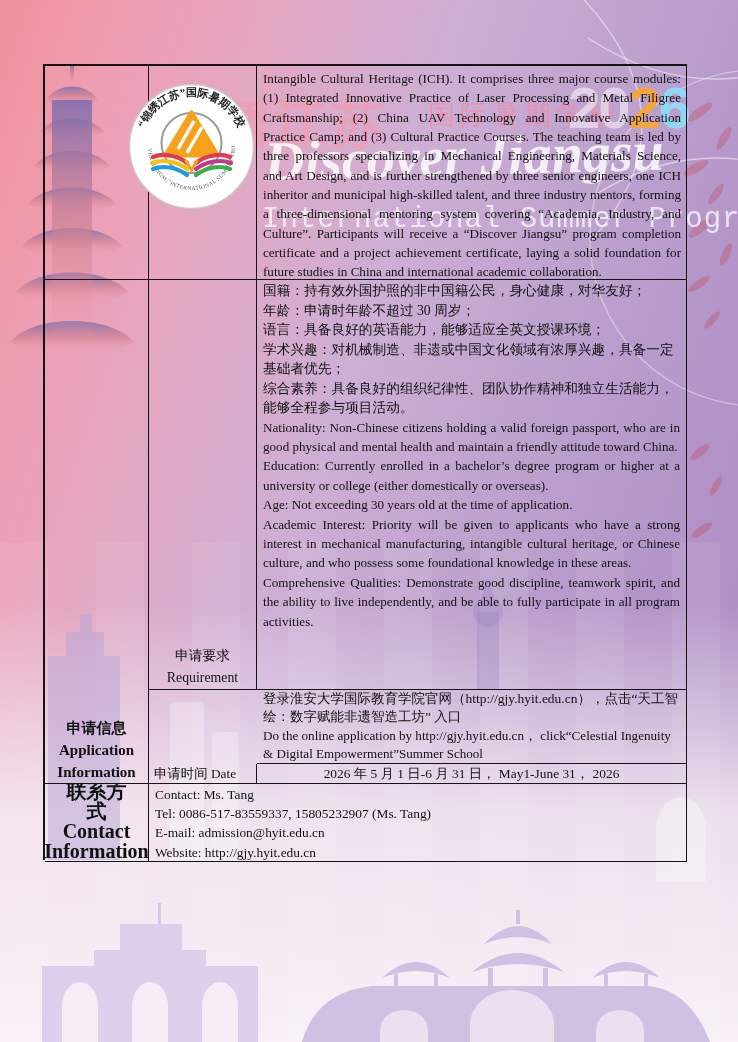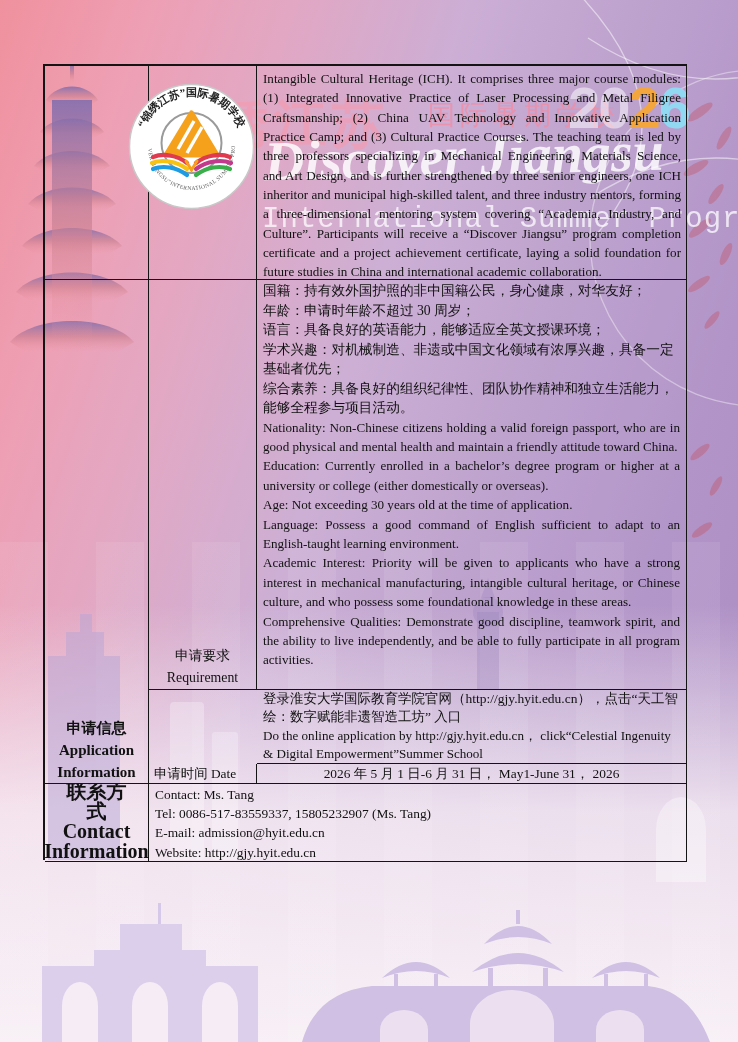--- a/index.html
+++ b/index.html
@@ -173,21 +173,20 @@
         <div>国籍：持有效外国护照的非中国籍公民，身心健康，对华友好；</div>
         <div>年龄：申请时年龄不超过 30 周岁；</div>
         <div>语言：具备良好的英语能力，能够适应全英文授课环境；</div>
         <div>学术兴趣：对机械制造、非遗或中国文化领域有浓厚兴趣，具备一定基础者优先；</div>
         <div>综合素养：具备良好的组织纪律性、团队协作精神和独立生活能力，能够全程参与项目活动。</div>
       </div>
     <div class="en">
         <div>Nationality: Non-Chinese citizens holding a valid foreign passport, who are in good physical and mental health and maintain a friendly attitude toward China.</div>
         <div>Education: Currently enrolled in a bachelor’s degree program or higher at a university or college (either domestically or overseas).</div>
         <div>Age: Not exceeding 30 years old at the time of application.</div>
-        <div>Language: Possess a good command of English sufficient to adapt to an English-taught learning environment.</div>
         <div>Academic Interest: Priority will be given to applicants who have a strong interest in mechanical manufacturing, intangible cultural heritage, or Chinese culture, and who possess some foundational knowledge in these areas.</div>
         <div>Comprehensive Qualities: Demonstrate good discipline, teamwork spirit, and the ability to live independently, and be able to fully participate in all program activities.</div>
       </div>
   </div>
 
   <div class="cell proc-body">
     <div class="cn">登录淮安大学国际教育学院官网（http://gjy.hyit.edu.cn），点击“天工智绘：数字赋能非遗智造工坊” 入口</div>
     <div class="en">Do the online application by http://gjy.hyit.edu.cn，  click“Celestial Ingenuity &amp; Digital Empowerment”Summer School</div>
   </div>
 

